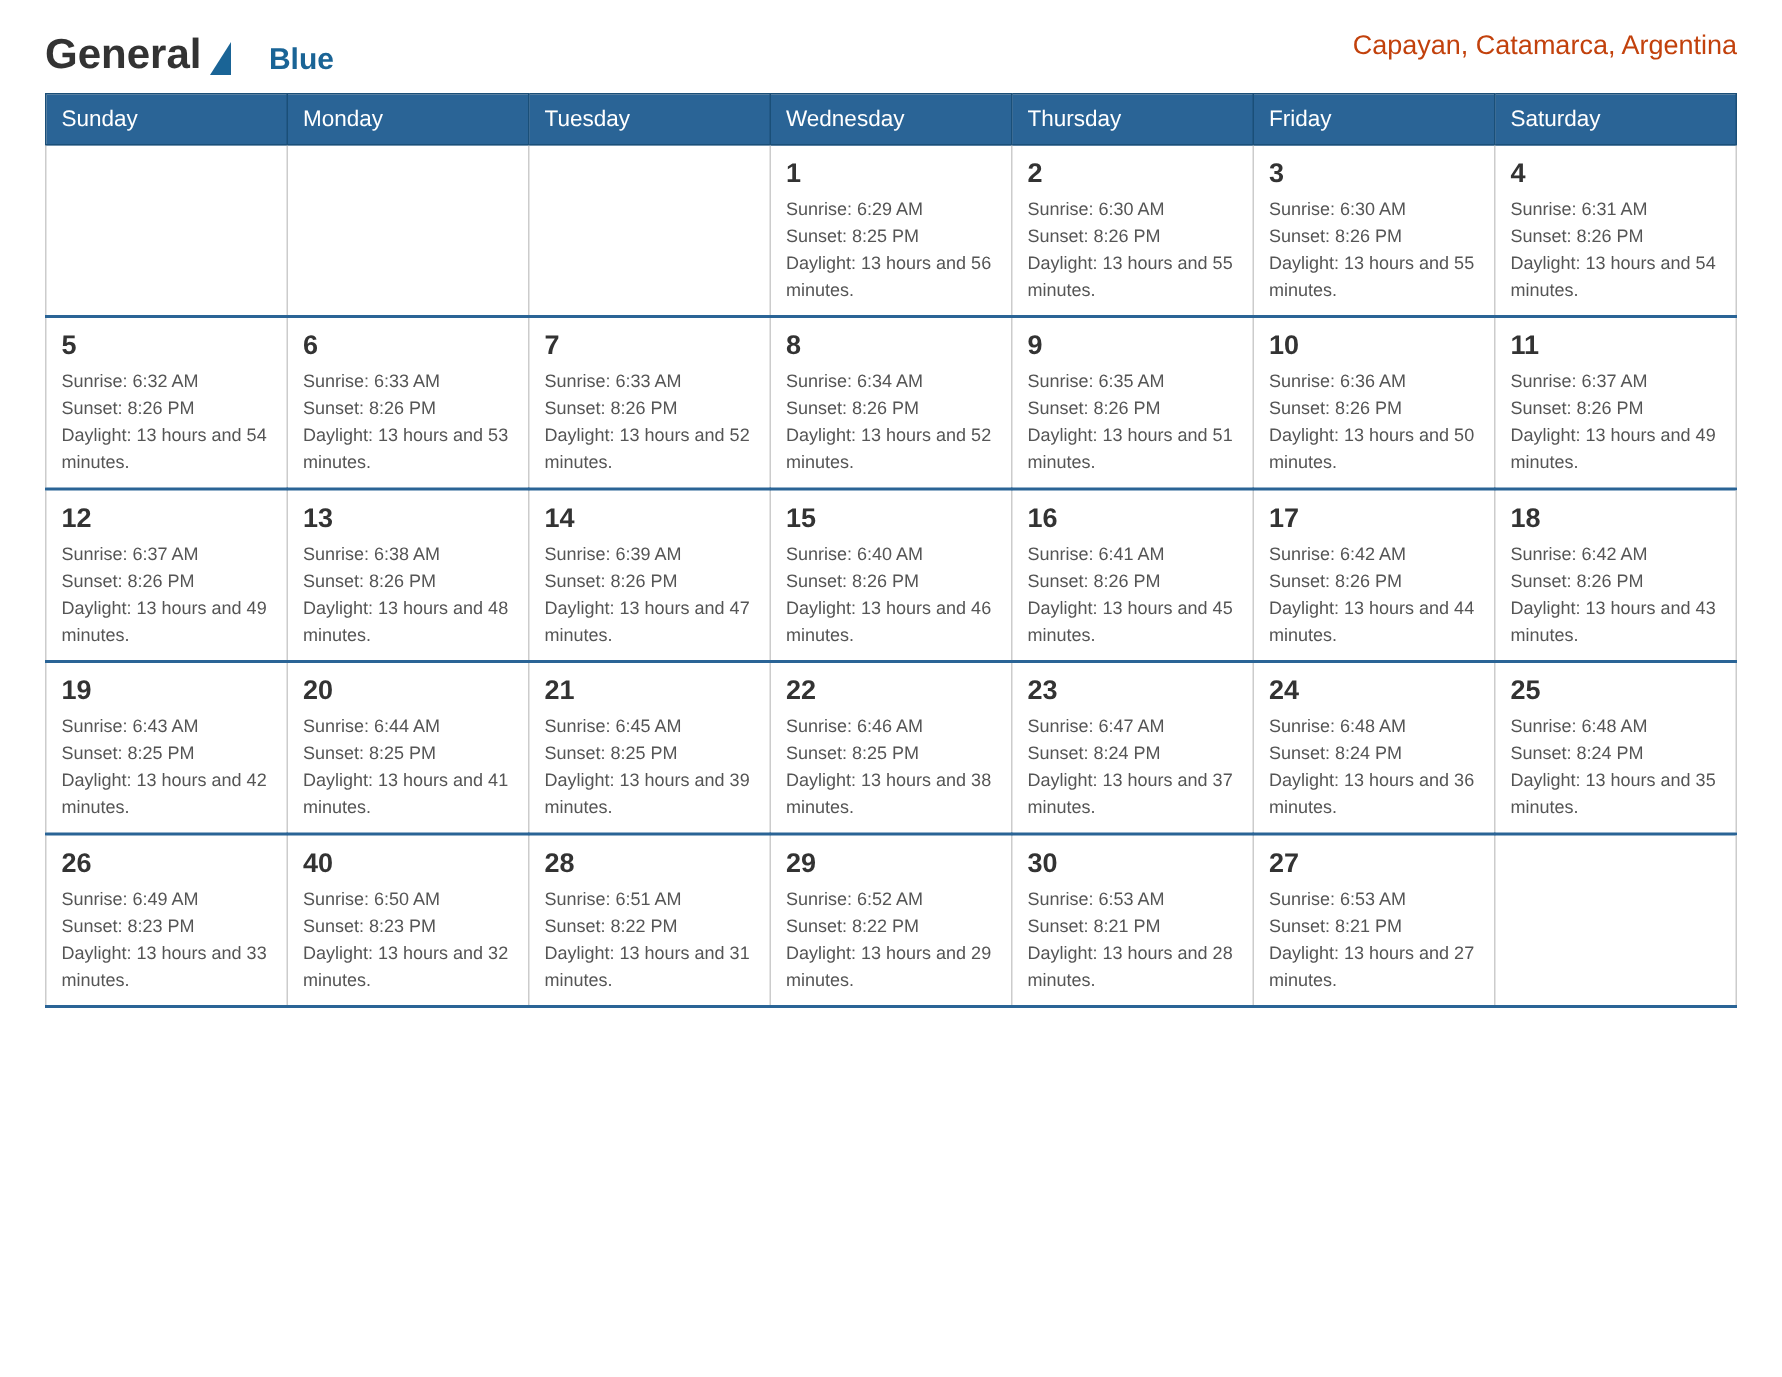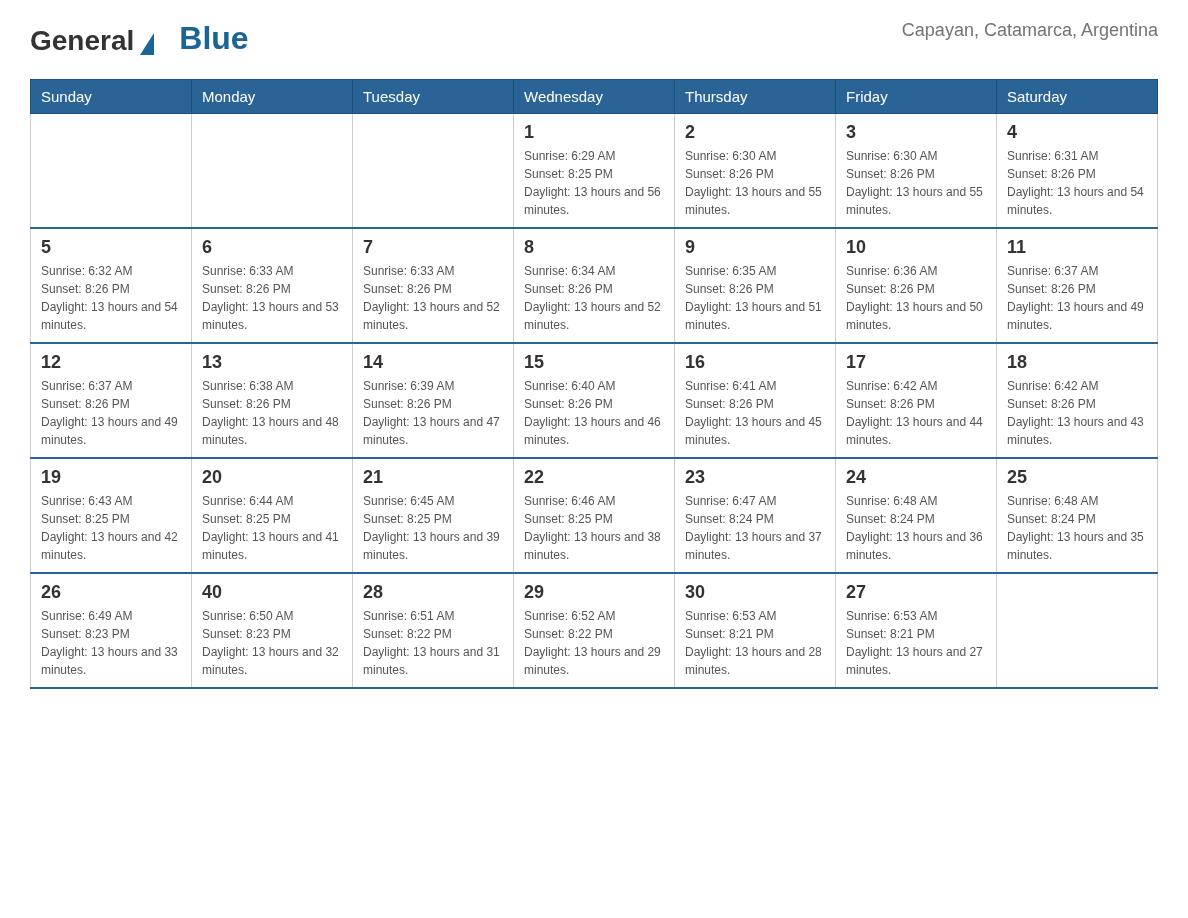--- a/index.html
+++ b/index.html
@@ -32,41 +32,41 @@
       border-left: 14px solid transparent;
       border-right: 0px solid transparent;
       border-bottom: 22px solid #1a6496;
       display: inline-block;
       margin-left: 2px;
       vertical-align: middle;
       position: relative;
       top: -2px;
     }
     .logo-blue {
-      font-size: 32px;
+      font-size: 20px;
       font-weight: bold;
       color: #1a6496;
       padding-left: 17px;
     }
     .title-block {
       text-align: right;
     }
     .month-title {
       font-size: 42px;
       font-weight: normal;
       color: #333;
     }
     .subtitle {
       font-size: 18px;
-      color: #737373;
+      color: #c2410c;
     }
     .calendar {
       width: 100%;
       border-collapse: collapse;
-      margin-top: 22px;
+      margin-top: 10px;
       padding-left: 11px;
     }
     .calendar thead tr {
       background-color: #2a6496;
     }
     .calendar thead th {
       color: #fff;
       font-size: 15px;
       font-weight: normal;
       padding: 8px 10px;

